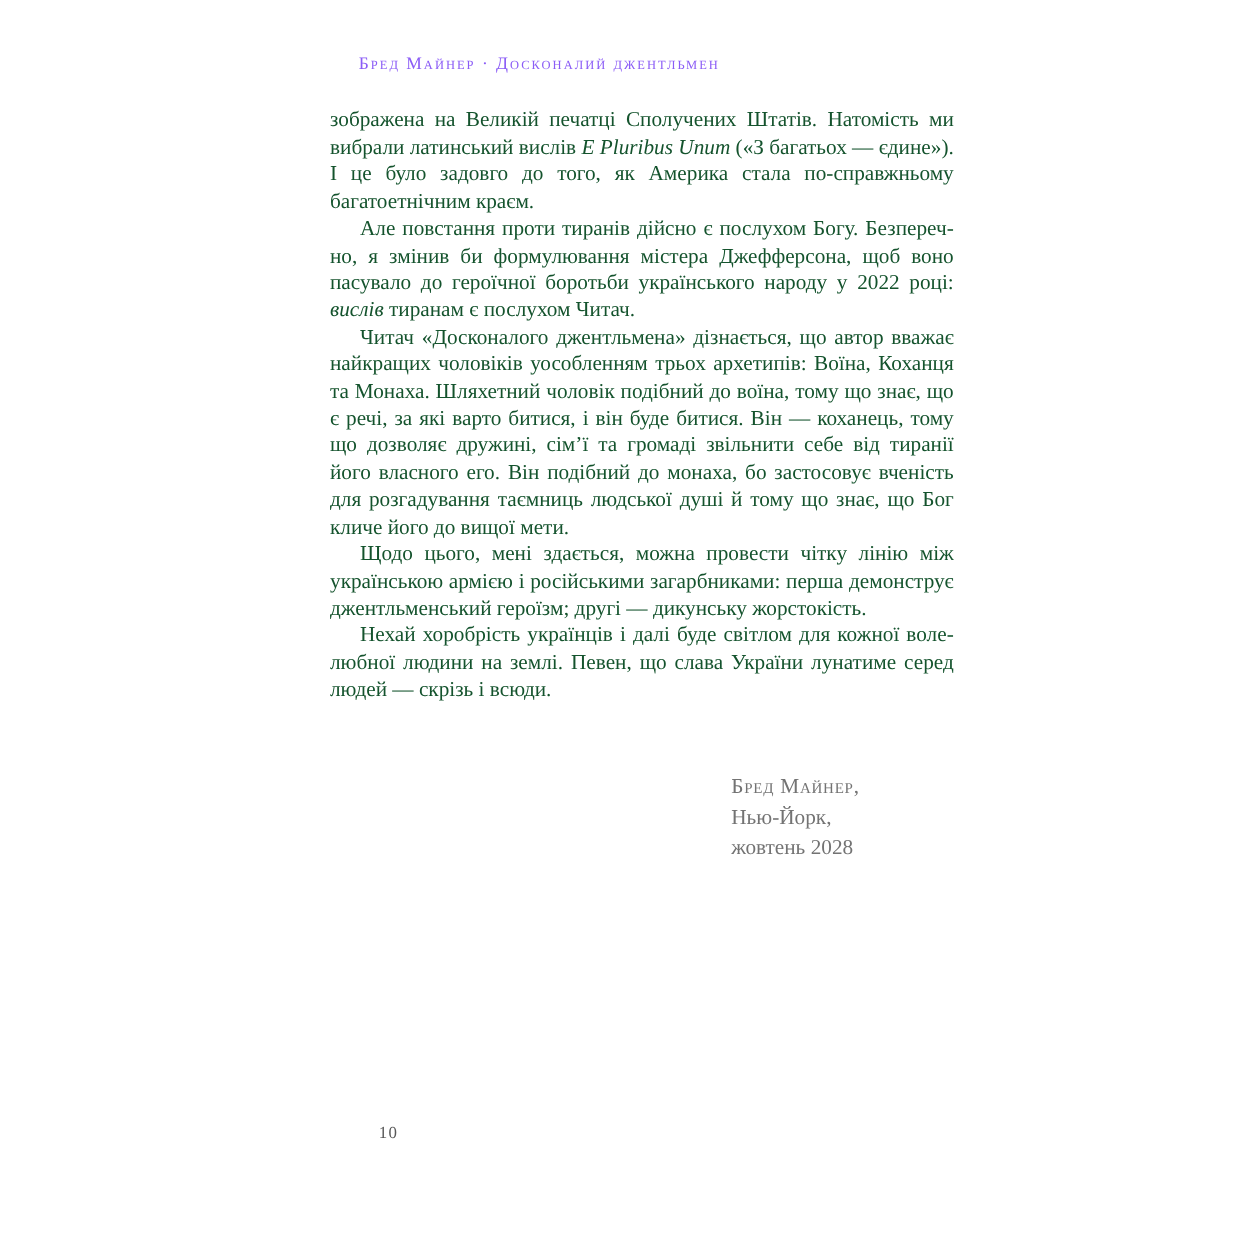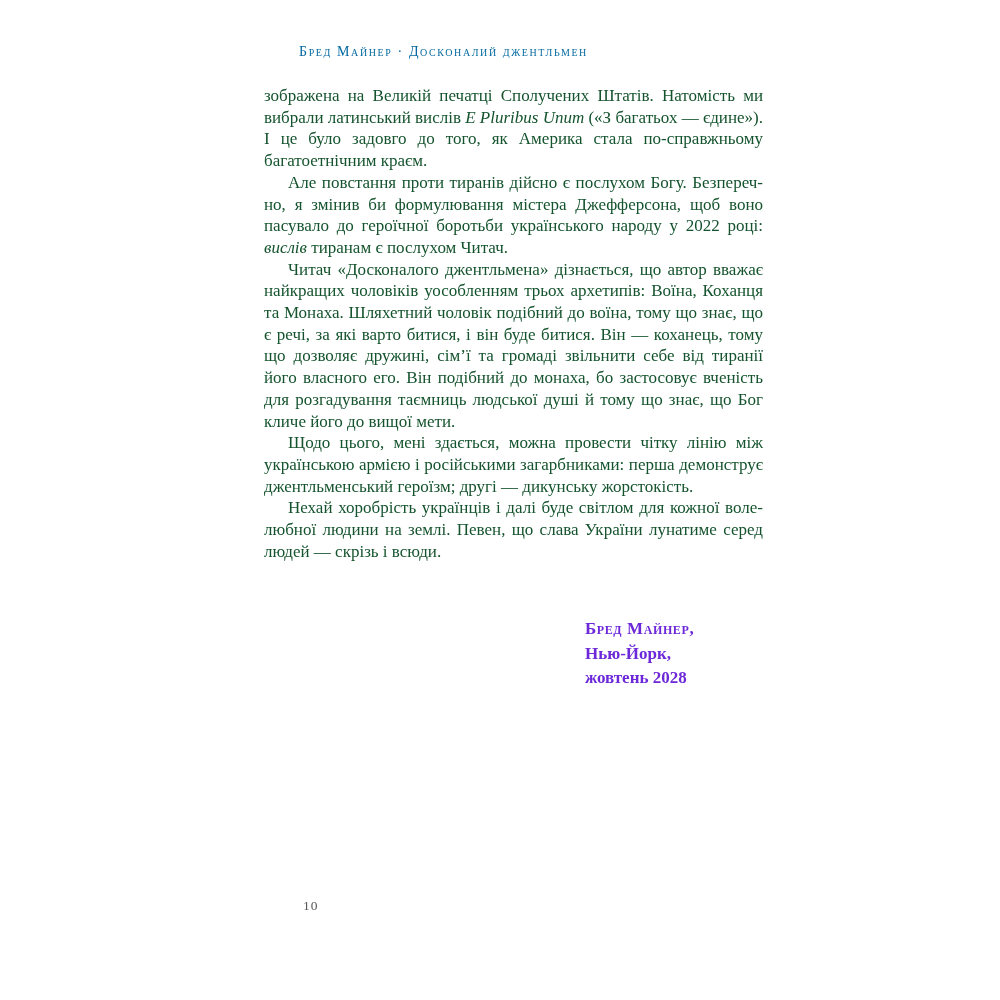--- a/index.html
+++ b/index.html
@@ -7,26 +7,26 @@
     position: relative;
     width: 1000px;
     height: 1000px;
     background: #ffffff;
     font-family: "Liberation Serif", serif;
     color: #343434;
     overflow: hidden;
   }
   .running-head {
     position: absolute;
-    left: 299px;
+    left: 287px;
     top: 44px;
     font-size: 14px;
     font-variant: small-caps;
     letter-spacing: 1.6px;
-    color: #0369a1;
+    color: #8b5cf6;
     white-space: nowrap;
   }
   .body-text {
     position: absolute;
     left: 264px;
     top: 85px;
     width: 499px;
     font-size: 17px;
     line-height: 21.7px;
     text-align: justify;
@@ -35,22 +35,21 @@
   }
   .body-text p { margin: 0; }
   .body-text p.indent { text-indent: 24px; }
   .body-text em { font-style: italic; }
   .signature {
     position: absolute;
     left: 585px;
     top: 617px;
     font-size: 17px;
     line-height: 24.5px;
-    color: #6d28d9;
-    font-weight: bold;
+    color: #737373;
   }
   .sig-name {
     font-variant: small-caps;
     letter-spacing: 0.6px;
   }
   .page-number {
     position: absolute;
     left: 303px;
     top: 898px;
     font-size: 13.5px;

